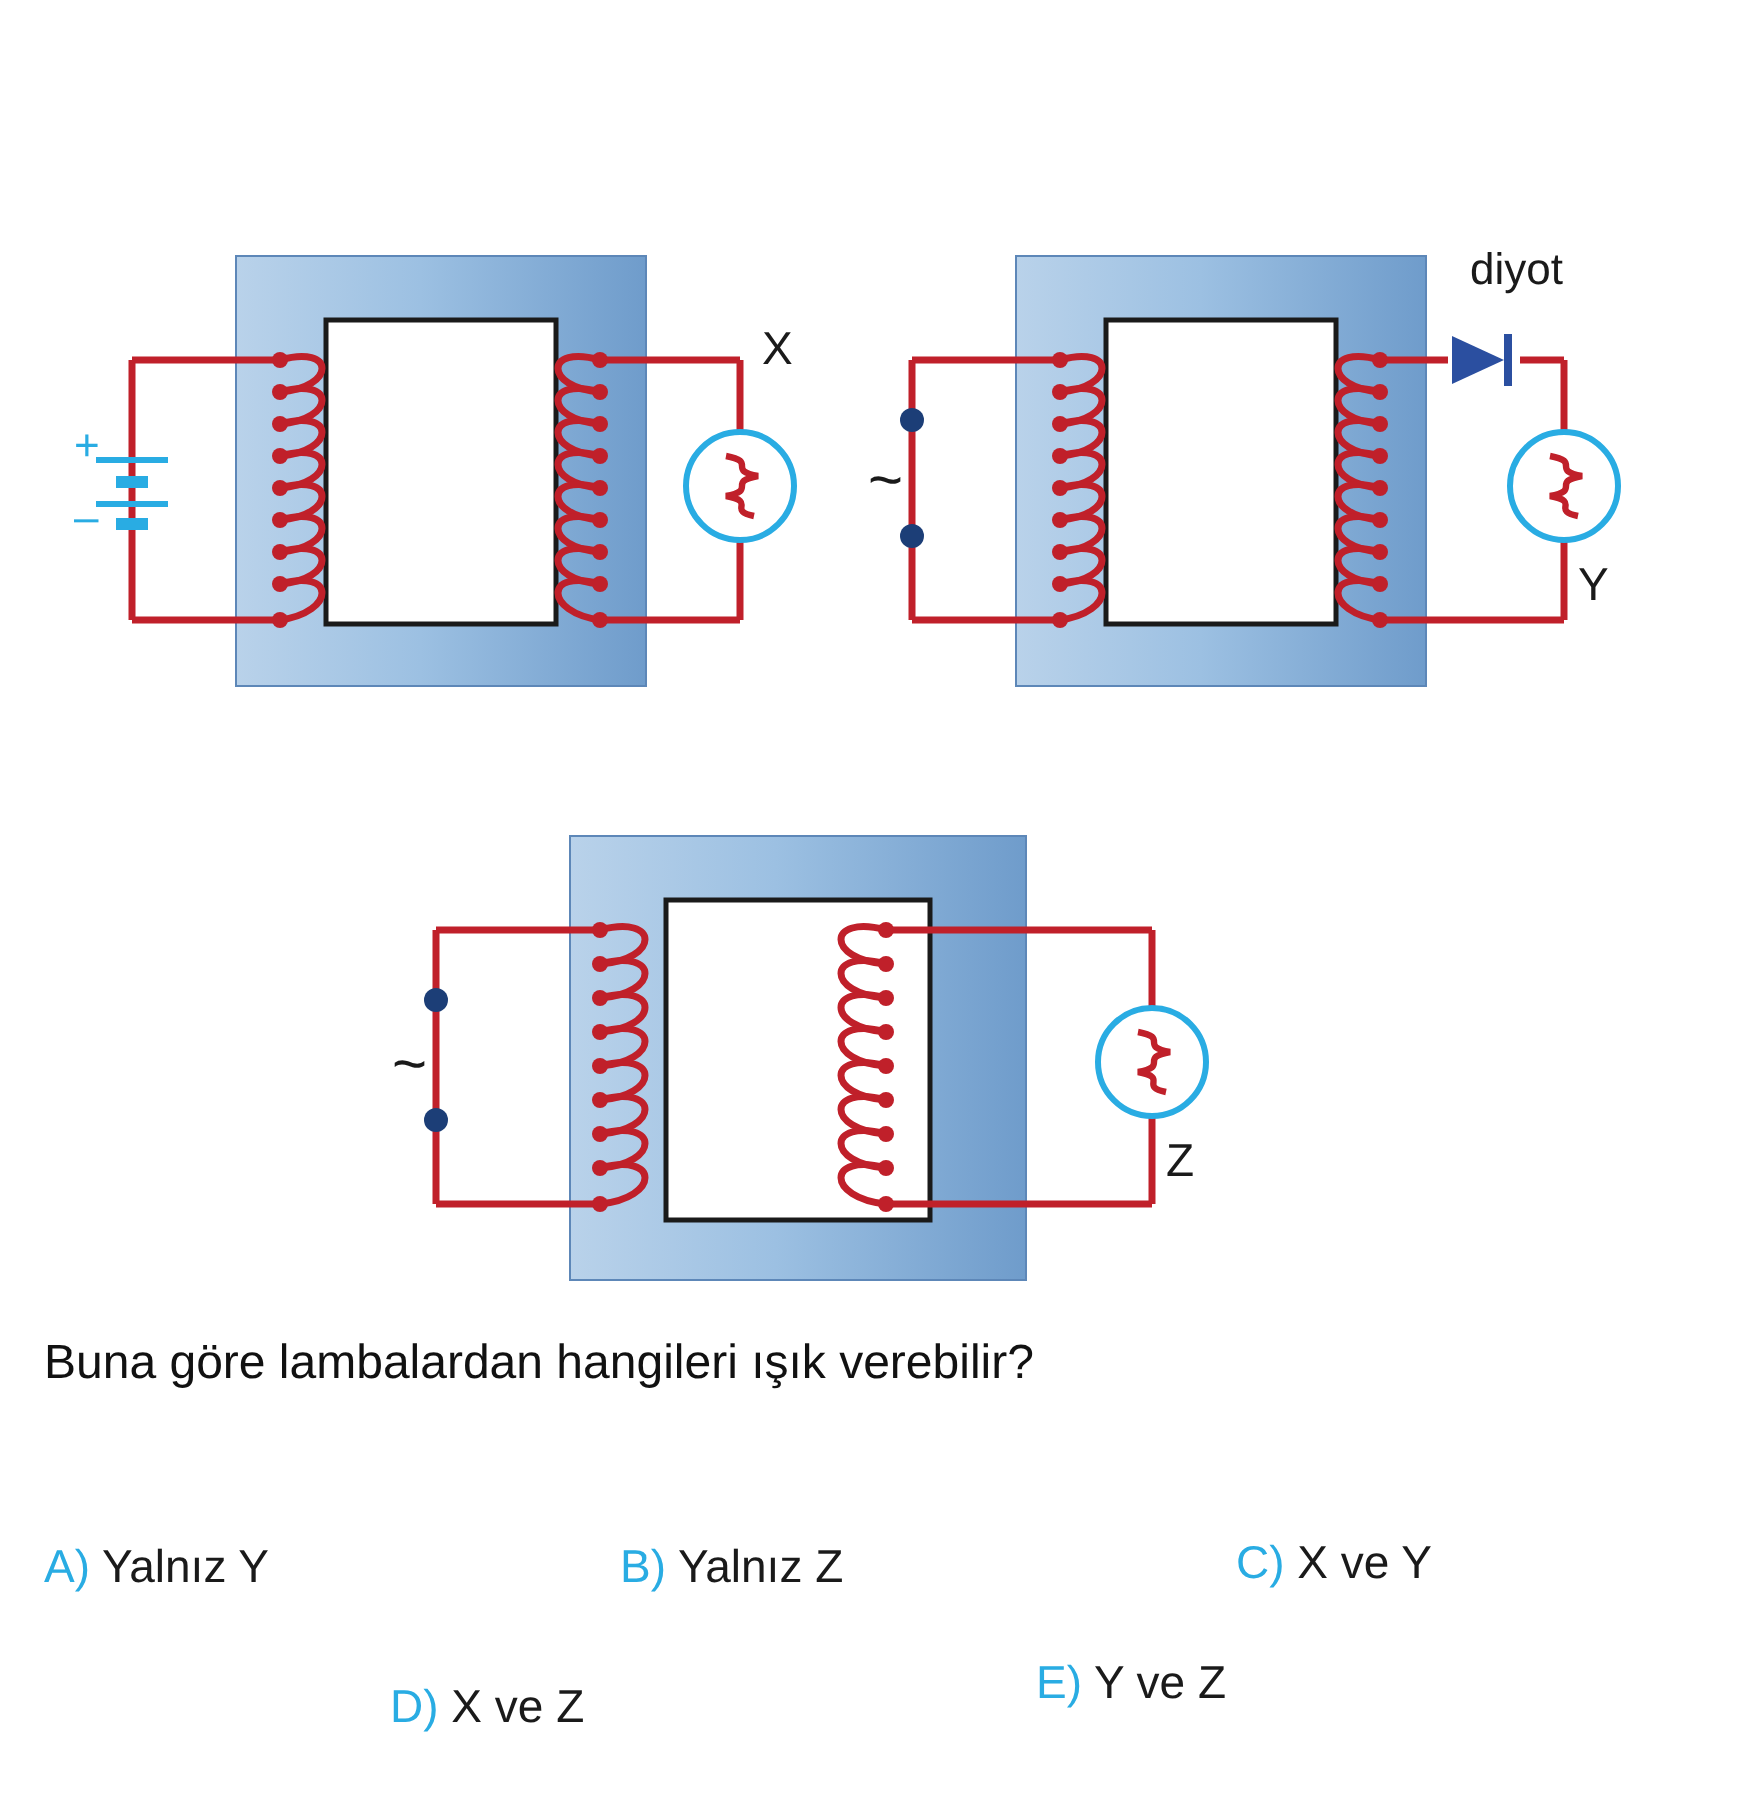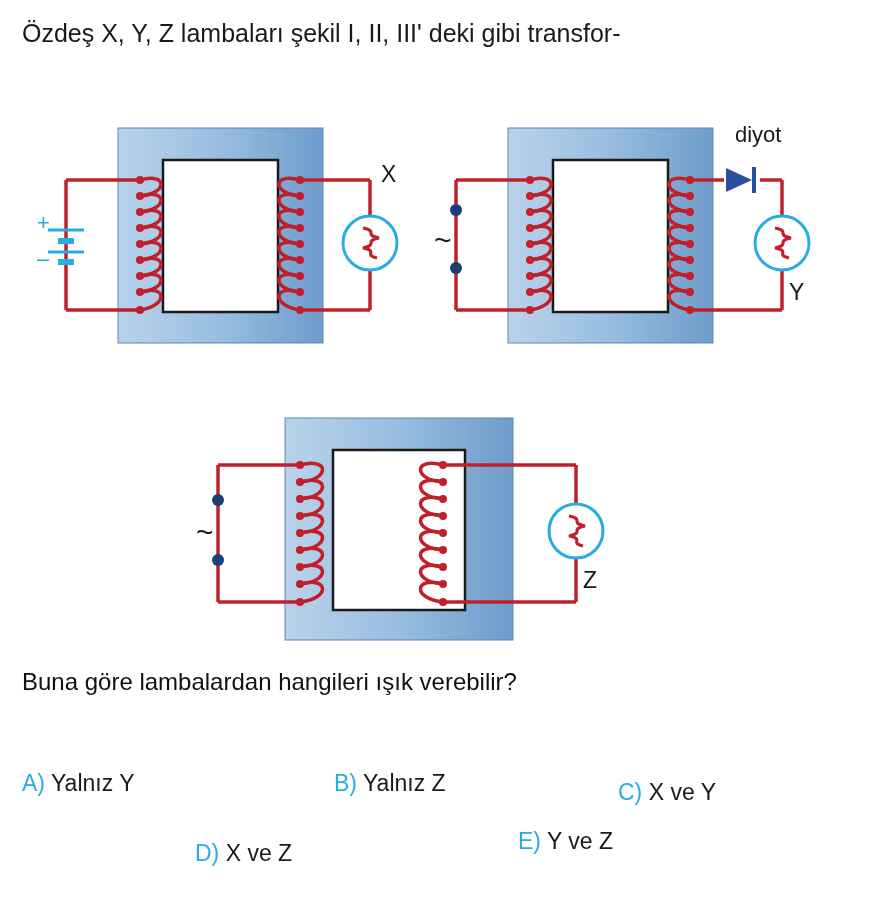--- a/index.html
+++ b/index.html
@@ -51,31 +51,30 @@
     white-space: nowrap;
   }
   .opt .lbl {
     color: #29ace3;
     font-weight: normal;
   }
   .opt .txt {
     color: #1a1a1a;
   }
   .opt-a { left: 22px;  top: 10px; }
-  .opt-b { left: 334px; top: 10px; }
-  .opt-c { left: 618px; top: 19px; }
+  .opt-b { left: 310px; top: 10px; }
+  .opt-c { left: 618px; top: 8px; }
   .opt-d { left: 195px; top: 80px; }
   .opt-e { left: 518px; top: 68px; }
   svg { display: block; }
 </style>
 </head>
 <body>
 
 <div class="question-text">
-  <div>Özdeş X, Y, Z lambaları şekil I, II, III' deki gibi transfor-</div>
 </div>
 
 <div class="figures">
   <svg width="870" height="545" viewBox="0 0 870 545">
     <defs>
       <linearGradient id="coreGrad" x1="0" y1="0" x2="1" y2="0">
         <stop offset="0%" stop-color="#b9d2ea"></stop>
         <stop offset="45%" stop-color="#9cc0e2"></stop>
         <stop offset="100%" stop-color="#6f9ccb"></stop>
       </linearGradient>

